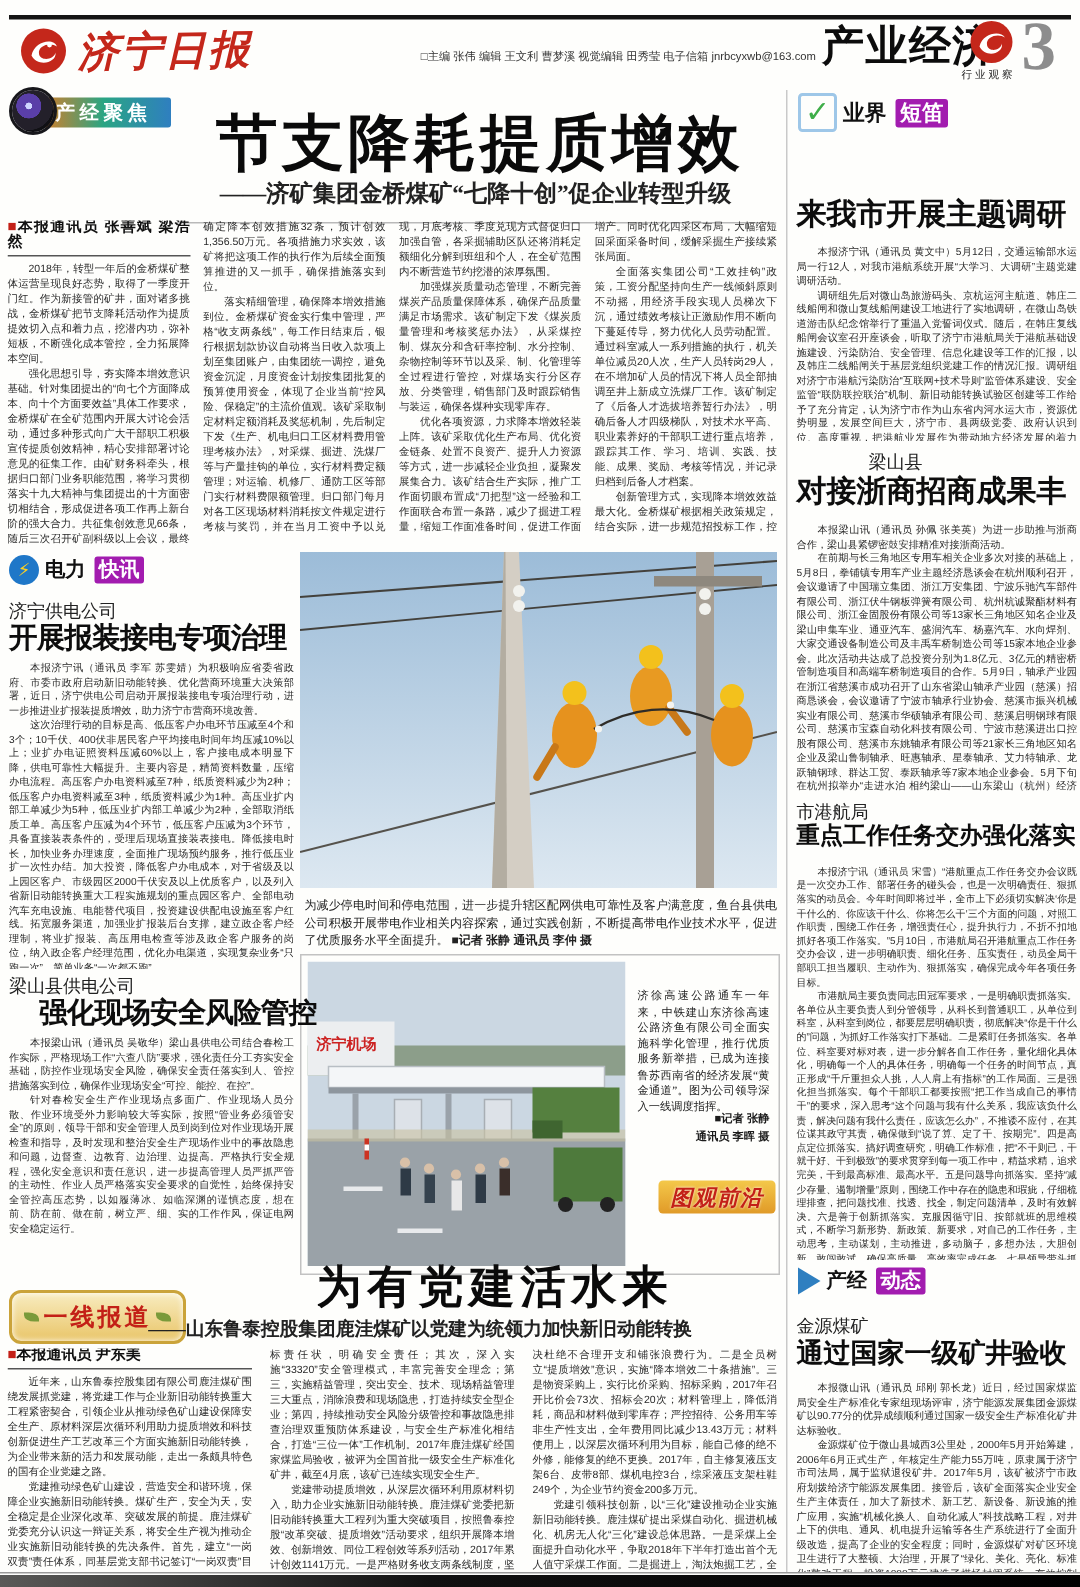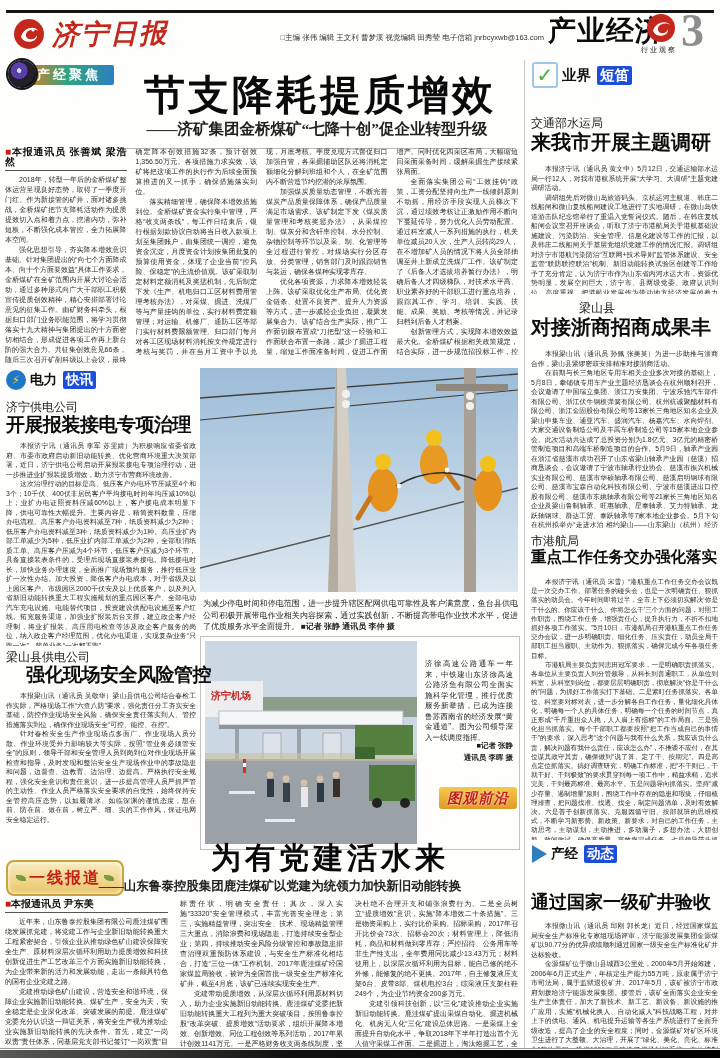--- a/index.html
+++ b/index.html
@@ -18,21 +18,21 @@
   .section-sub{left:641px;top:45px;font-size:7px;letter-spacing:2px;color:#222;}
   .page-num{left:681px;top:4px;font-size:46px;font-weight:bold;color:#8d8d8d;font-family:"Liberation Serif",serif;}
   
   .badge-cjjj{left:8px;top:62px;width:106px;height:26px;}
   .badge-cjjj .bar{position:absolute;left:16px;top:3px;width:90px;height:20px;border-radius:2px;
         background:linear-gradient(90deg,#e87a20,#2aa583,#2f7fc0);display:flex;align-items:center;justify-content:center;
         color:#fff;font-weight:900;font-size:13px;letter-spacing:3px;}
   .lens{position:absolute;left:0;top:-2px;width:28px;height:28px;border-radius:50%;
         background:radial-gradient(circle at 40% 38%,#cfd6ff 0 9%,#5a3fa8 10% 34%,#23202a 35% 66%,#101014 67% 100%);
         box-shadow:0 0 0 2px #17171b;}
-  .chip{display:inline-block;background:#1d4ed8;color:#fff;border-radius:2px;padding:0 3px;margin-left:2px;}
+  .chip{display:inline-block;background:#a21caf;color:#fff;border-radius:2px;padding:0 3px;margin-left:2px;}
   .mini-badge{display:flex;align-items:center;gap:4px;font-weight:900;font-size:13.5px;color:#111;}
   .badge-dlkx{left:6px;top:370px;}
   .badge-yjdd{left:532px;top:62px;font-size:14.5px;}
   .badge-cjdt{left:532px;top:845px;}
   .icon-power{width:20px;height:20px;border-radius:50%;background:#1f77c8;color:#ffd020;font-size:12px;
         display:flex;align-items:center;justify-content:center;}
   .icon-check{width:22px;height:22px;border:2px solid #9ec7e8;border-radius:3px;color:#3fae49;
         font-size:20px;font-weight:900;display:flex;align-items:center;justify-content:center;line-height:1;}
   .icon-arrow{width:0;height:0;border-top:9px solid transparent;border-bottom:9px solid transparent;
         border-left:15px solid #2f7fc0;}
@@ -250,21 +250,20 @@
       </div>
   </div>
 
   <div class="abs vrule"></div>
   <div class="abs mini-badge badge-yjdd">
     <span class="icon-check">✓</span>
     <span>业界</span>
       <span class="chip">短笛</span>
   </div>
 
-  <div class="abs sb kicker s-k1">交通部水运局</div>
   <div class="abs sb art-headline s-h1">来我市开展主题调研</div>
   <div class="abs sb bodytext sb-body s-b1">
       <p>本报济宁讯（通讯员 黄文中）5月12日，交通运输部水运局一行12人，对我市港航系统开展“大学习、大调研”主题党建调研活动。</p>
       <p>调研组先后对微山岛旅游码头、京杭运河主航道、韩庄二线船闸和微山复线船闸建设工地进行了实地调研，在微山岛铁道游击队纪念馆举行了重温入党誓词仪式。随后，在韩庄复线船闸会议室召开座谈会，听取了济宁市港航局关于港航基础设施建设、污染防治、安全管理、信息化建设等工作的汇报，以及韩庄二线船闸关于基层党组织党建工作的情况汇报。调研组对济宁市港航污染防治“互联网+技术导则”监管体系建设、安全监管“联防联控联治”机制、新旧动能转换试验区创建等工作给予了充分肯定，认为济宁市作为山东省内河水运大市，资源优势明显，发展空间巨大，济宁市、县两级党委、政府认识到位、高度重视，把港航业发展作为带动地方经济发展的着力点，强化政策支持，加大资金投入，港航业呈现出较快发展的良好态势。调研组表示，水运局将一如既往的支持济宁市港航事业发展，在港航规划、信息化建设、新旧动能转换、港产城一体化建设等方面给予指导扶持，积极助推济宁港航业和经济社会发展。</p>
     </div>
 
   <div class="abs sb kicker s-k2">梁山县</div>
   <div class="abs sb art-headline s-h2">对接浙商招商成果丰</div>
   <div class="abs sb bodytext sb-body s-b2">
       <p>本报梁山讯（通讯员 孙佩 张美英）为进一步助推与浙商合作，梁山县紧锣密鼓安排精准对接浙商活动。</p>
@@ -276,20 +275,21 @@
   <div class="abs sb bodytext s-b3">
       <p>本报济宁讯（通讯员 宋雪）“港航重点工作任务交办会议既是一次交办工作、部署任务的碰头会，也是一次明确责任、狠抓落实的动员会。今年时间即将过半，全市上下必须切实解决‘你是干什么的、你应该干什么、你将怎么干’三个方面的问题，对照工作职责，围绕工作任务，增强责任心，提升执行力，不折不扣地抓好各项工作落实。”5月10日，市港航局召开港航重点工作任务交办会议，进一步明确职责、细化任务、压实责任，动员全局干部职工担当履职、主动作为、狠抓落实，确保完成今年各项任务目标。</p>
       <p>市港航局主要负责同志田冠军要求，一是明确职责抓落实。各单位从主要负责人到分管领导，从科长到普通职工，从单位到科室，从科室到岗位，都要层层明确职责，彻底解决“你是干什么的”问题，为抓好工作落实打下基础。二是紧盯任务抓落实。各单位、科室要对标对表，进一步分解各自工作任务，量化细化具体化，明确每一个人的具体任务，明确每一个任务的时间节点，真正形成“千斤重担众人挑，人人肩上有指标”的工作局面。三是强化担当抓落实。每个干部职工都要按照“把工作当成自己的事情干”的要求，深入思考“这个问题与我有什么关系，我应该负什么责，解决问题有我什么责任，应该怎么办”，不推诿不应付，在其位谋其政守其责，确保做到“说了算、定了干、按期完”。四是高点定位抓落实。搞好调查研究，明确工作标准，把“不干则已，干就干好、干到极致”的要求贯穿到每一项工作中，精益求精，追求完美，干到最高标准、最高水平。五是问题导向抓落实。坚持“减少存量、遏制增量”原则，围绕工作中存在的隐患和瑕疵，仔细梳理排查，把问题找准、找透、找全，制定问题清单，及时有效解决。六是善于创新抓落实。克服因循守旧、按部就班的思维模式，不断学习新形势、新政策、新要求，对自己的工作任务，主动思考，主动谋划，主动推进，多动脑子，多想办法，大胆创新、敢闯敢试，确保高质量、高效率完成任务。七是领导带头抓落实。要推行一线工作法，多到现场，点对点、面对面地开展工作，解决问题。八是严督实考抓落实。按照“年初建账单、一月一对账、年底交总账”工作要求，对照任务书的时间节点，随时查账对账，按月通报点评，树立督查权威，年底未完成目标任务的一律一票否决，取消评先树优资格，真正使督查工作成为抓落实的一把利剑。</p>
     </div>
 
   <div class="abs mini-badge badge-cjdt">
     <span class="icon-arrow"></span>
     <span>产经</span>
       <span class="chip">动态</span>
   </div>
+  <div class="abs sb kicker s-k4">金源煤矿</div>
   <div class="abs sb art-headline s-h4">通过国家一级矿井验收</div>
   <div class="abs sb bodytext sb-body s-b4">
       <p>本报微山讯（通讯员 邱刚 郭长龙）近日，经过国家煤监局安全生产标准化专家组现场评审，济宁能源发展集团金源煤矿以90.77分的优异成绩顺利通过国家一级安全生产标准化矿井达标验收。</p>
       <p>金源煤矿位于微山县城西3公里处，2000年5月开始筹建，2006年6月正式生产，年核定生产能力55万吨，原隶属于济宁市司法局，属于监狱退役矿井。2017年5月，该矿被济宁市政府划拨给济宁能源发展集团。接管后，该矿全面落实企业安全生产主体责任，加大了新技术、新工艺、新设备、新设施的推广应用，实施“机械化换人、自动化减人”科技战略工程，对井上下的供电、通风、机电提升运输等各生产系统进行了全面升级改造，提高了企业的安全程度；同时，金源煤矿对矿区环境卫生进行了大整顿、大治理，开展了“绿化、美化、亮化、标准化”整改工程，投资1000万元建造了煤场封闭系统，有效控制了扬尘；投资500余万元整修了矿区道路、改造了排污管网，新建了矿区大门，种植了苗木。经过不到一年的时间，把一座监狱退役矿井打造成了干净整洁、环境优美“井下像工厂 井上像花园”精干高效且具特色的现代化一级安全生产标准化矿井。</p>
     </div>
 
   <div class="abs footrule"></div>
   <div class="abs footedge"></div>
 </div>
 

